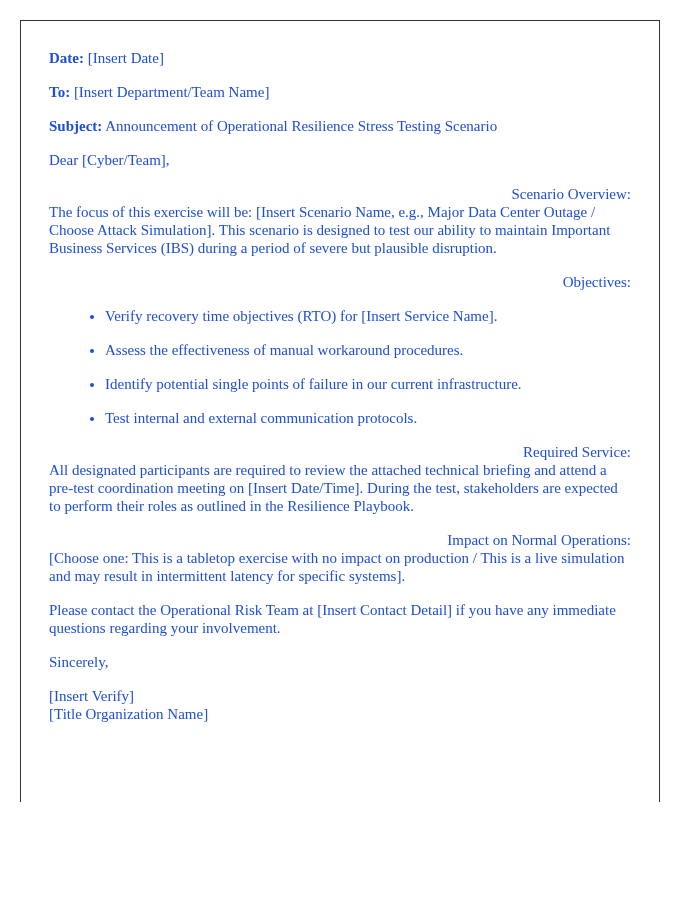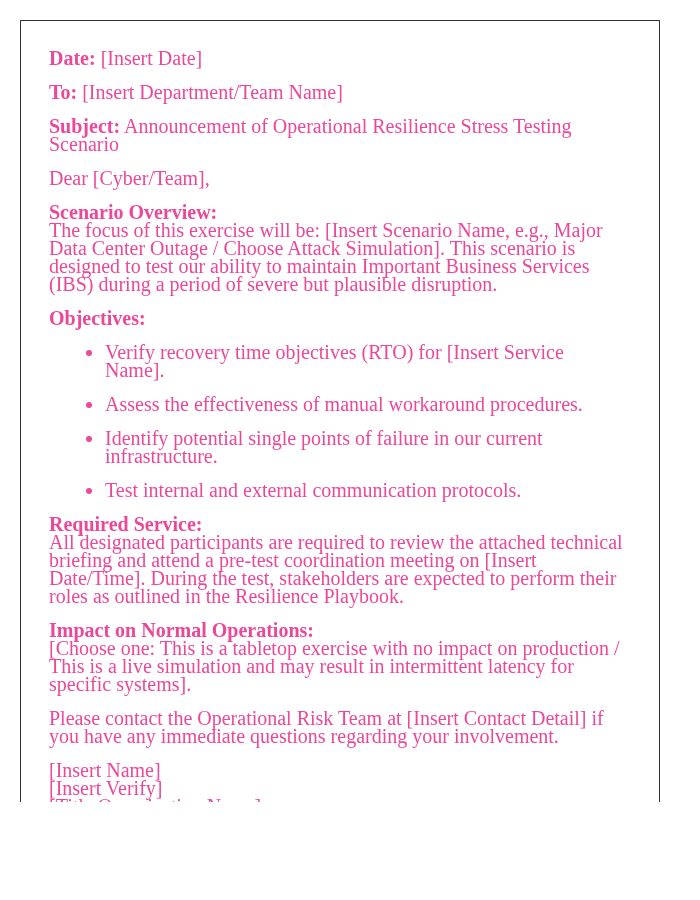--- a/index.html
+++ b/index.html
@@ -16,33 +16,34 @@
       top: 20px;
       width: 640px;
       height: 782px;
       border-left: 1px solid #333;
       border-right: 1px solid #333;
       border-top: 1px solid #333;
       box-sizing: border-box;
       padding: 28px 28px 0 28px;
       overflow: hidden;
       font-family: "Liberation Serif", "DejaVu Serif", serif;
-      font-size: 20px;
+      font-size: 15px;
       line-height: 18px;
-      color: #ec4899;
+      color: #1d4ed8;
     }
     p {
       margin: 0 0 16px 0;
     }
     .label {
       font-weight: bold;
     }
     .section-title {
-      font-weight: bold;
+      font-weight: normal;
       display: block;
+      text-align: right;
     }
     ul {
       margin: 16px 0 16px 0;
       padding-left: 40px;
     }
     ul li {
       margin: 16px;
       line-height: 18px;
     }
     .sig-line {
@@ -89,19 +90,19 @@
     <span>All designated participants are required to review the attached technical briefing and attend a pre-test coordination meeting on [Insert Date/Time]. During the test, stakeholders are expected to perform their roles as outlined in the Resilience Playbook.</span>
   </p>
 
   <p>
     <span class="section-title">Impact on Normal Operations:</span>
     <span>[Choose one: This is a tabletop exercise with no impact on production / This is a live simulation and may result in intermittent latency for specific systems].</span>
   </p>
 
   <p>Please contact the Operational Risk Team at [Insert Contact Detail] if you have any immediate questions regarding your involvement.</p>
 
+  <p>Sincerely,</p>
 
   <p>
-    <span class="sig-line">[Insert Name]</span>
     <span class="sig-line">[Insert Verify]</span>
     <span class="sig-line">[Title Organization Name]</span>
   </p>
 </div>
 
 </body></html>

